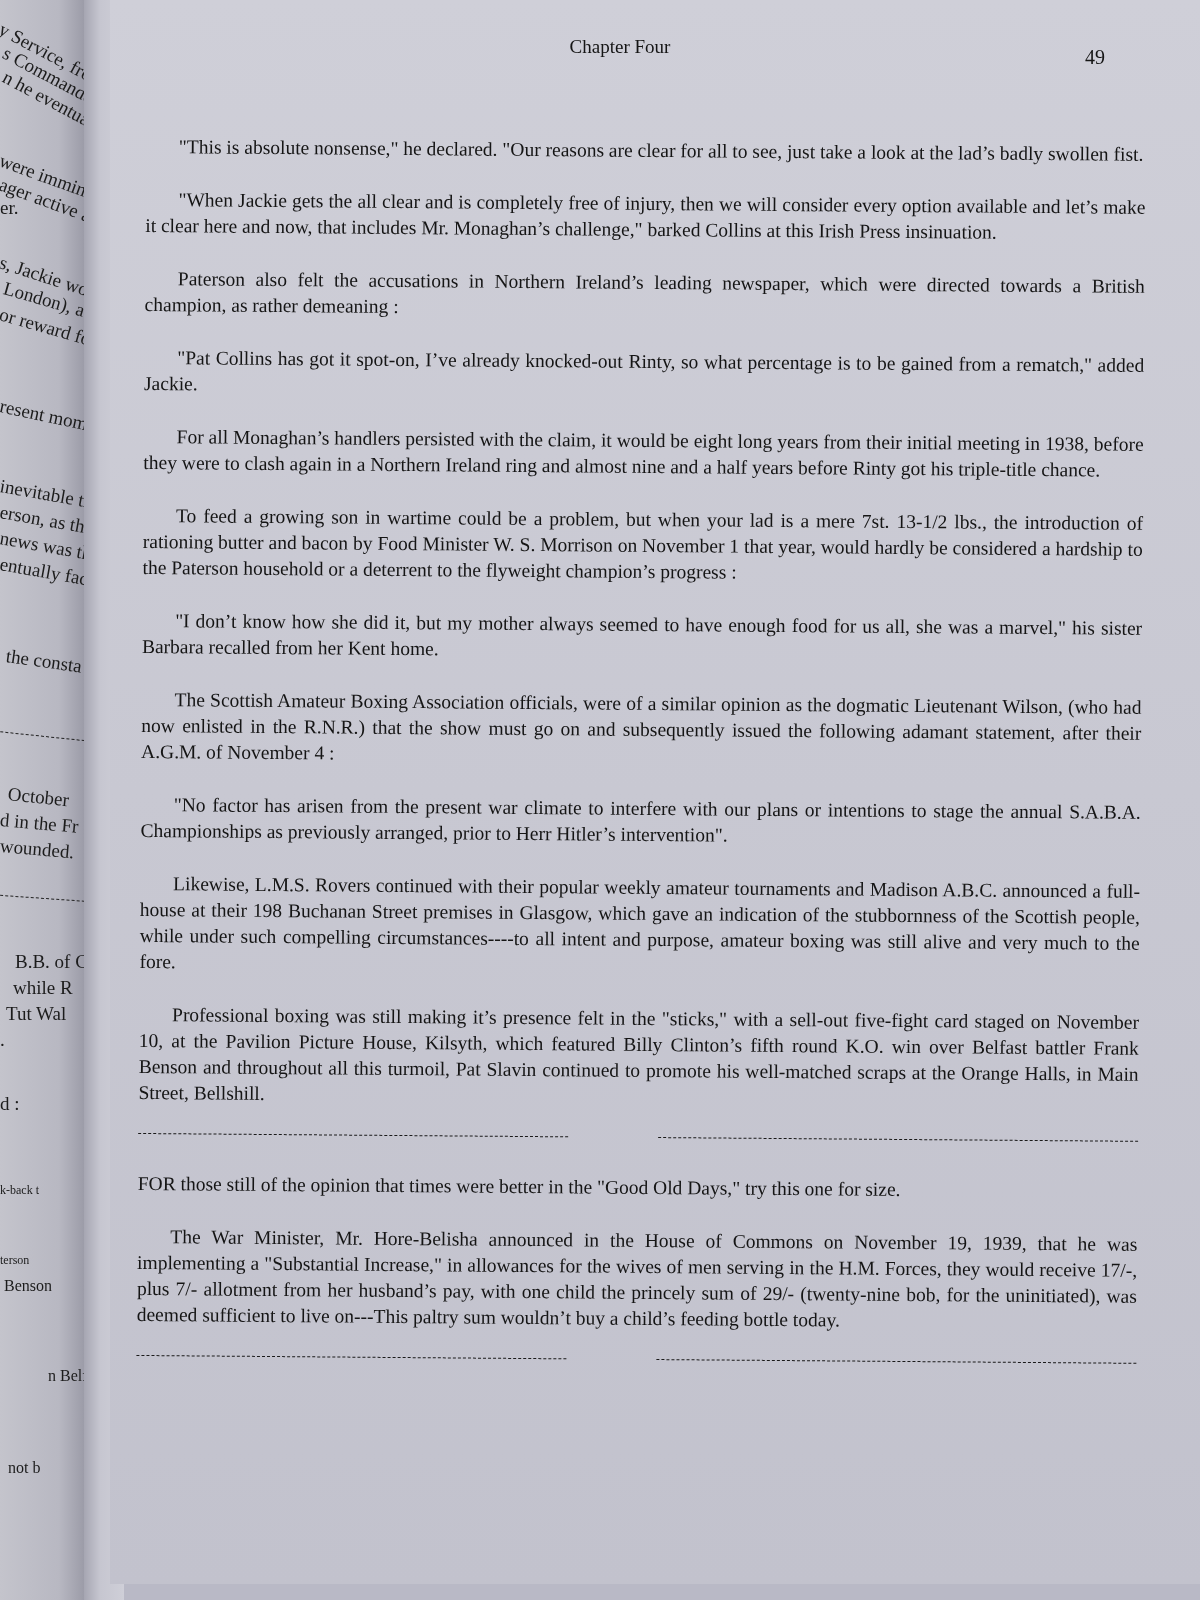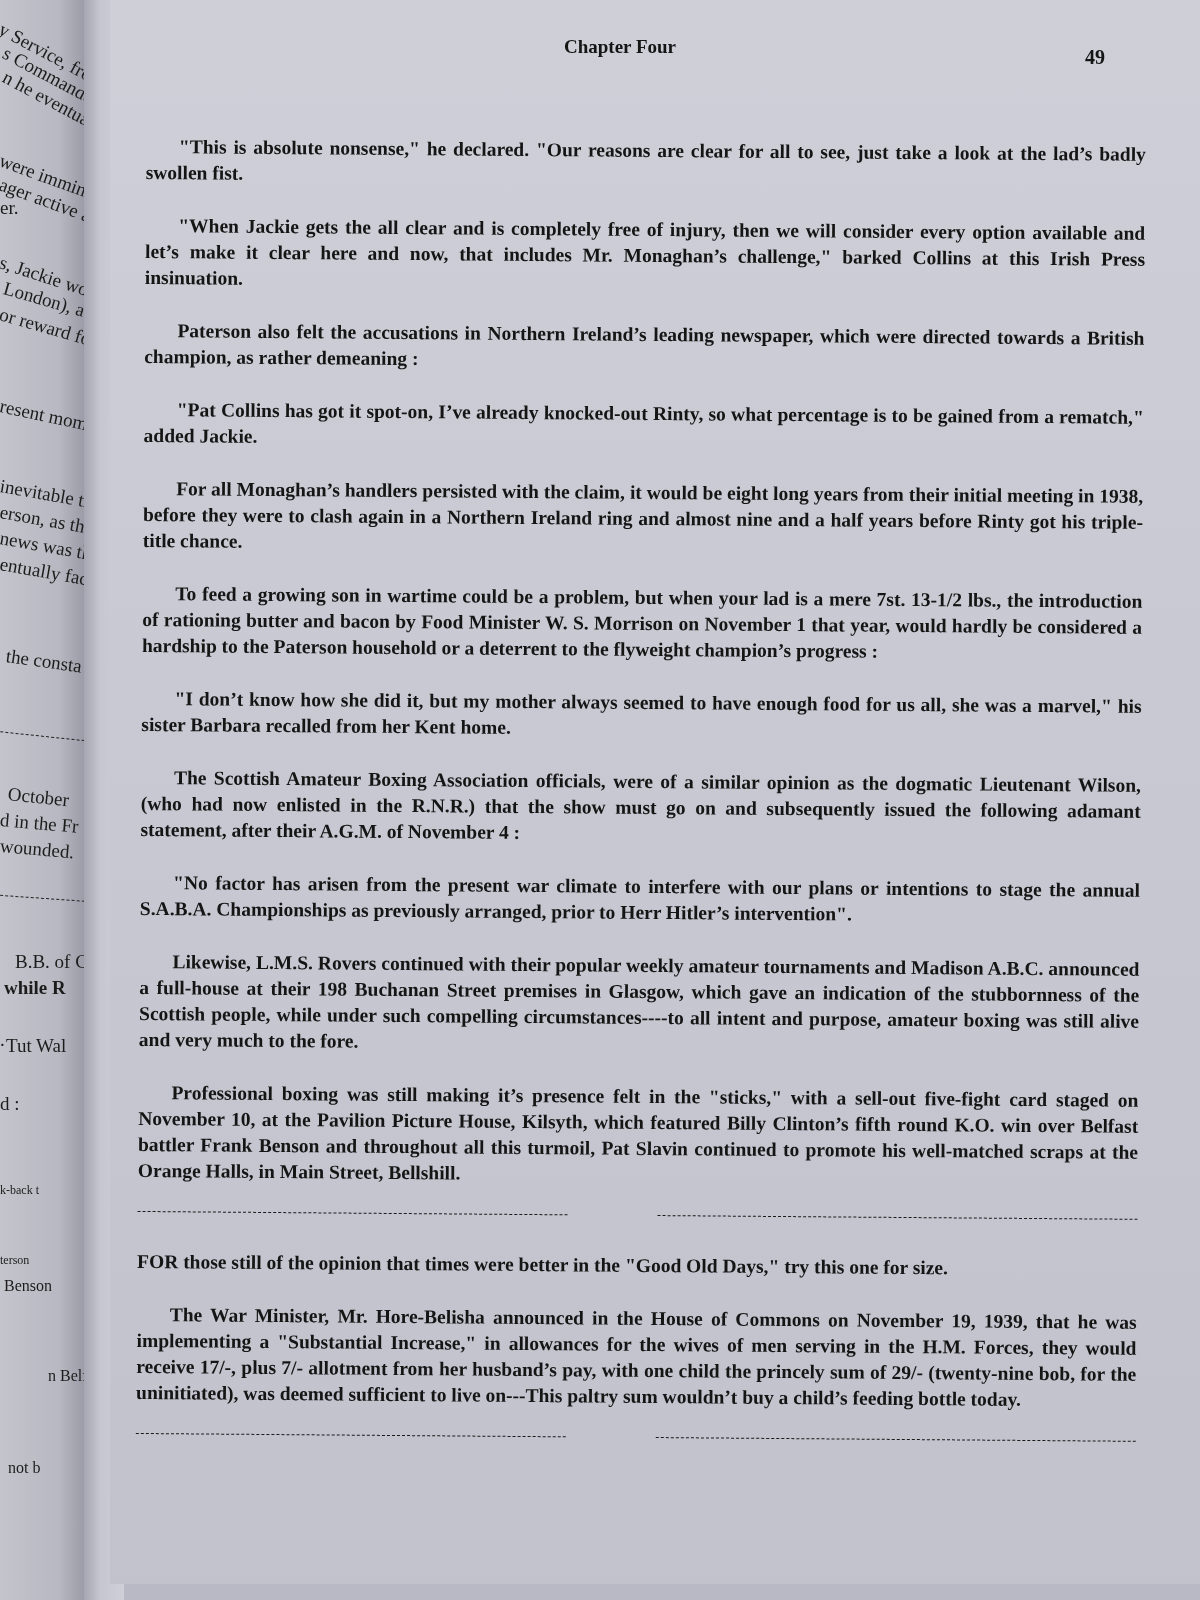--- a/index.html
+++ b/index.html
@@ -24,21 +24,20 @@
     position: absolute; left: 0; width: 90px; border-top: 1px dashed #222;
   }
   .gutter {
     position: absolute; left: 84px; top: 0; width: 40px; height: 1600px;
     background: linear-gradient(90deg, #a6a6b2 0%, #c6c6d0 40%, #cfcfd8 100%);
   }
   
   .page {
     position: absolute; left: 110px; top: 0; width: 1090px; height: 1584px;
     background: linear-gradient(180deg, #cfcfd8 0%, #c8c8d2 50%, #c2c2cd 100%);
-    font-weight: bold;
   }
   .running-head {
     position: absolute; top: 36px; left: 0; width: 1020px; text-align: center;
     font-size: 19px;
   }
   .page-number {
     position: absolute; top: 46px; left: 975px; font-size: 20px; text-align: right;
   }
   .body-text {
     position: absolute; left: 36px; top: 134px; width: 1000px;
@@ -73,22 +72,22 @@
   <span class="prev-frag" style="top:502px;left:0;transform:rotate(10deg)">erson, as the</span>
   <span class="prev-frag" style="top:528px;left:0;transform:rotate(10deg)">news was th</span>
   <span class="prev-frag" style="top:554px;left:0;transform:rotate(10deg)">entually fac</span>
   <span class="prev-frag" style="top:646px;left:6px;transform:rotate(8deg)">the consta</span>
   <div class="prev-rule" style="top:736px;transform:rotate(6deg)"></div>
   <span class="prev-frag" style="top:784px;left:8px;transform:rotate(6deg)">October</span>
   <span class="prev-frag" style="top:810px;left:0;transform:rotate(5deg)">d in the Fr</span>
   <span class="prev-frag" style="top:836px;left:0;transform:rotate(5deg)">wounded.</span>
   <div class="prev-rule" style="top:898px;transform:rotate(4deg)"></div>
   <span class="prev-frag" style="top:952px;left:15px;">B.B. of C</span>
-  <span class="prev-frag" style="top:978px;left:4px;font-weight:bold;">while R</span>
-  <span class="prev-frag" style="top:1004px;left:6px;margin-top:32px;">Tut Wal</span>
+  <span class="prev-frag" style="top:978px;left:13px;">while R</span>
+  <span class="prev-frag" style="top:1004px;left:6px;">Tut Wal</span>
   <span class="prev-frag" style="top:1030px;left:0;">.</span>
   <span class="prev-frag" style="top:1094px;left:0;">d :</span>
   <span class="prev-frag" style="top:1180px;left:0;font-size:12px;">k-back t</span>
   <span class="prev-frag" style="top:1250px;left:0;font-size:12px;">terson</span>
   <span class="prev-frag" style="top:1276px;left:4px;font-size:16px;">Benson</span>
   <span class="prev-frag" style="top:1366px;left:0;font-size:16px;padding-left:48px;">n Belfa</span>
   <span class="prev-frag" style="top:1458px;left:2px;font-size:16px;margin-left:6px;">not b</span>
 </div>
 
 <div class="gutter"></div>

